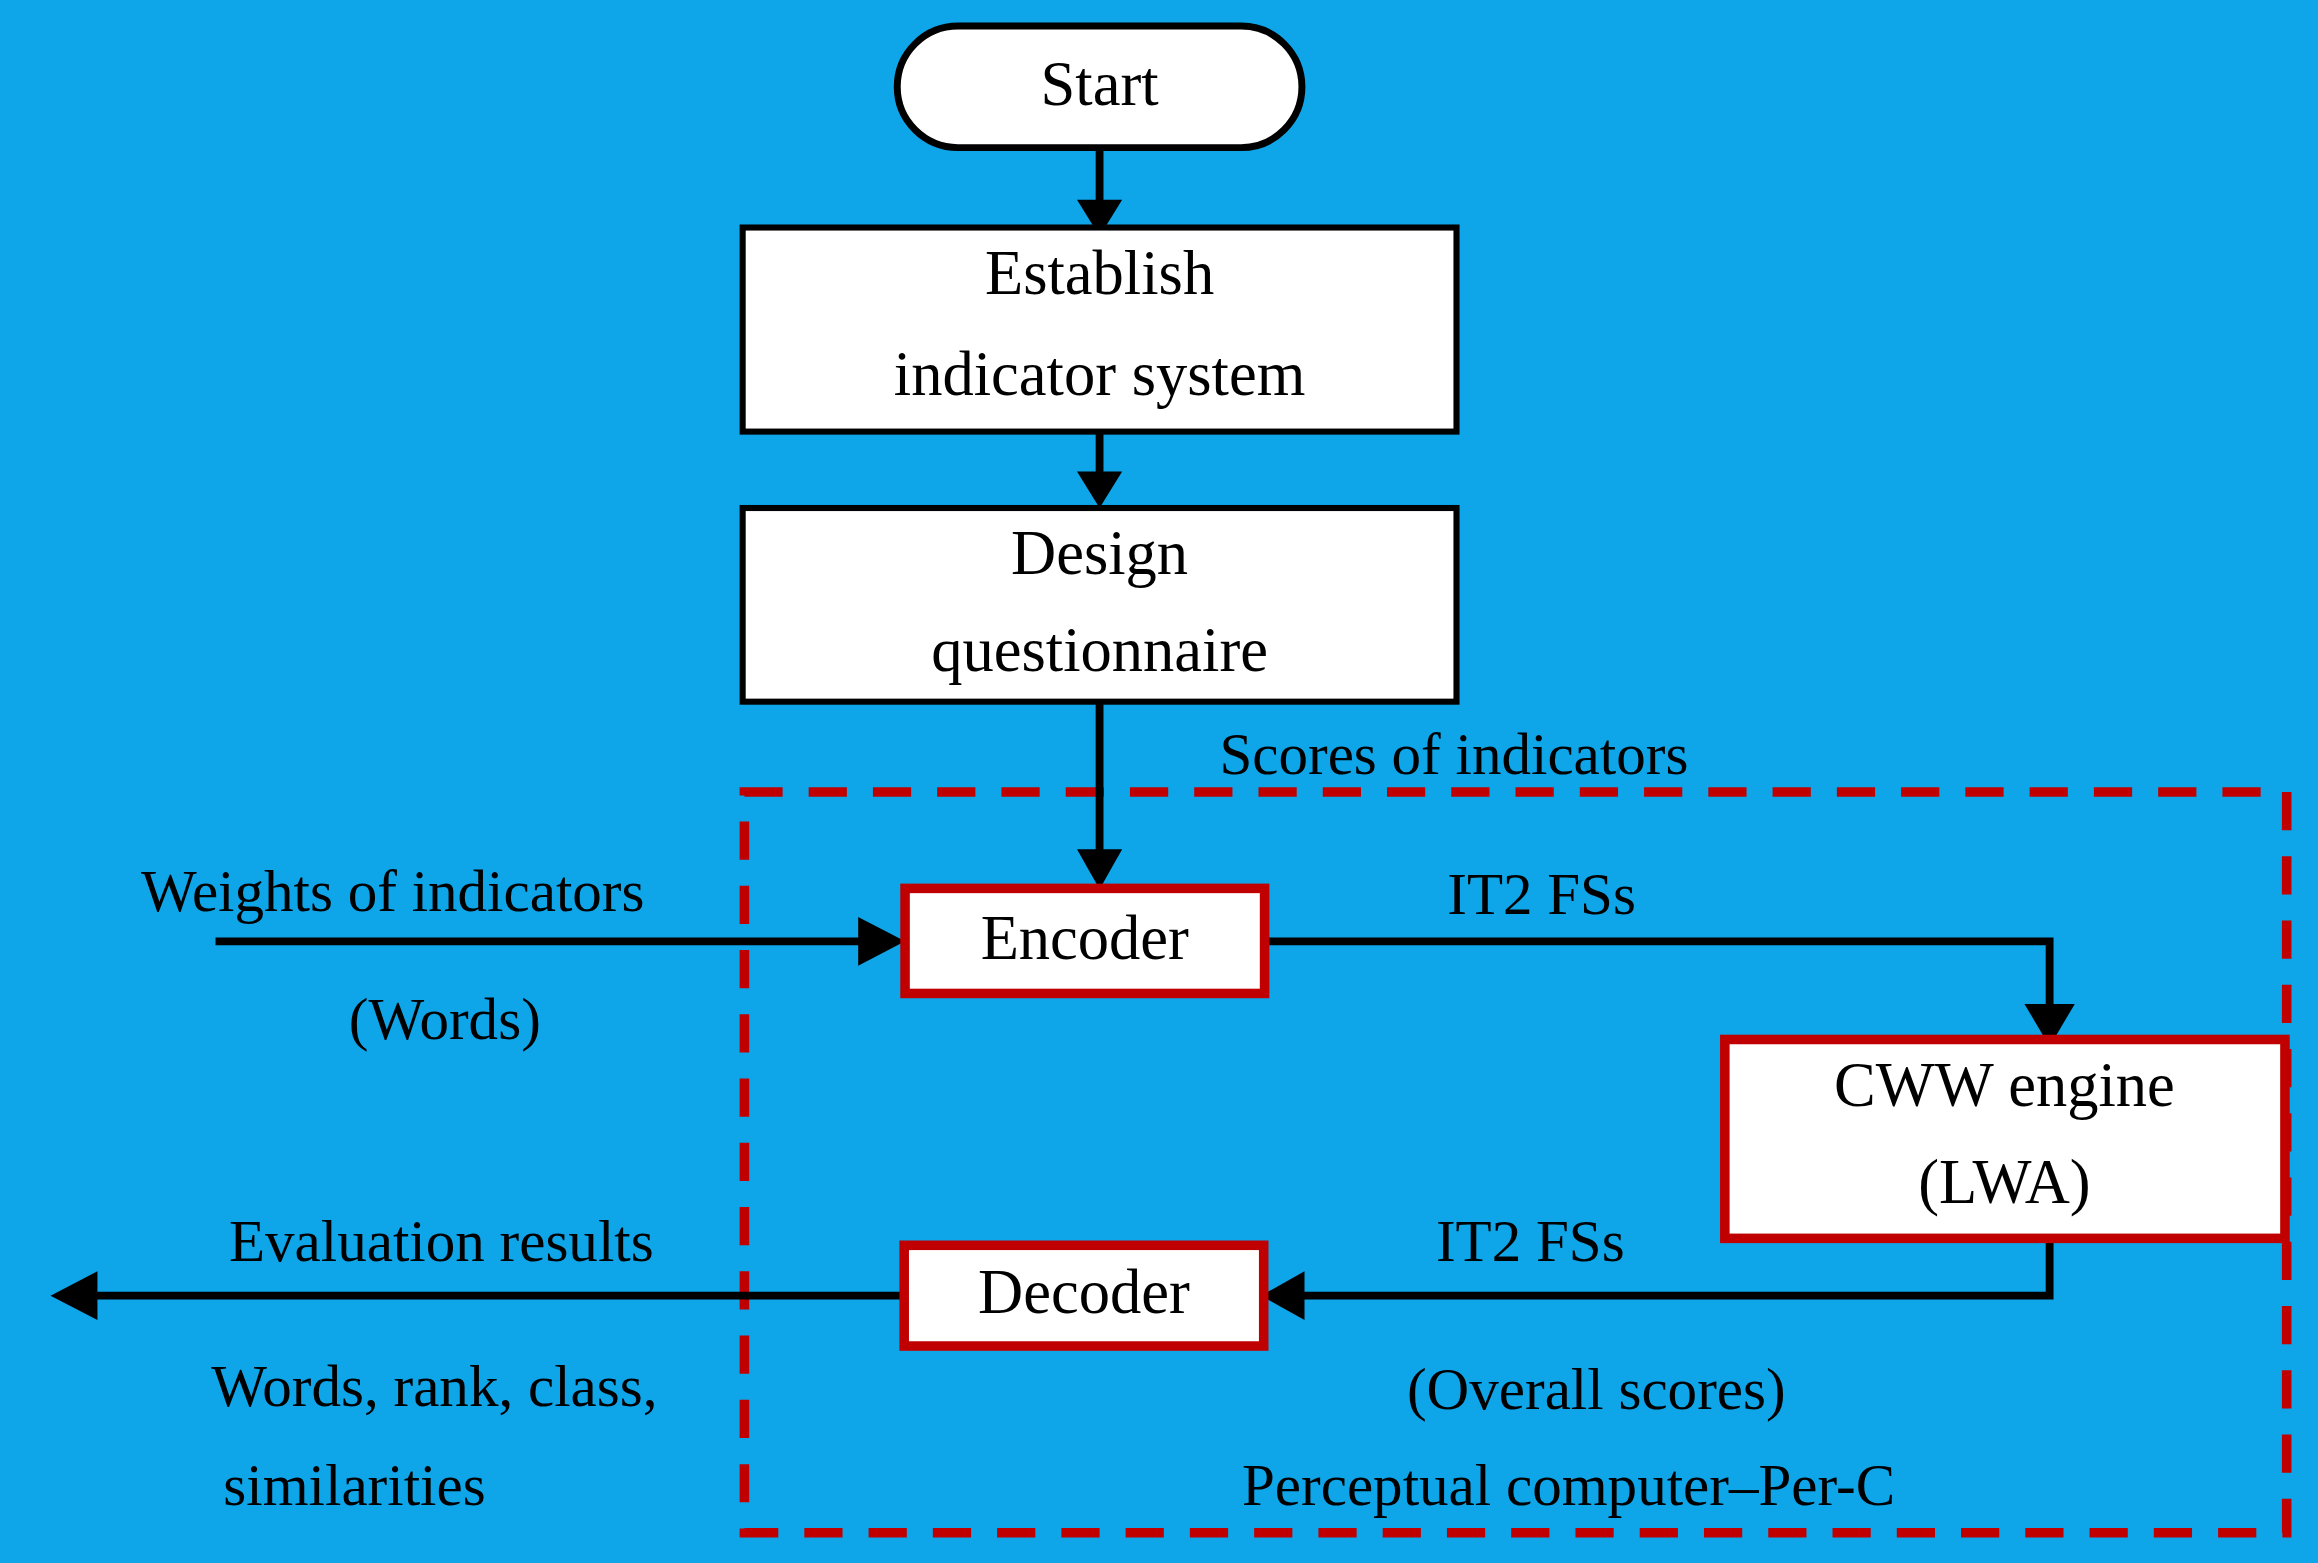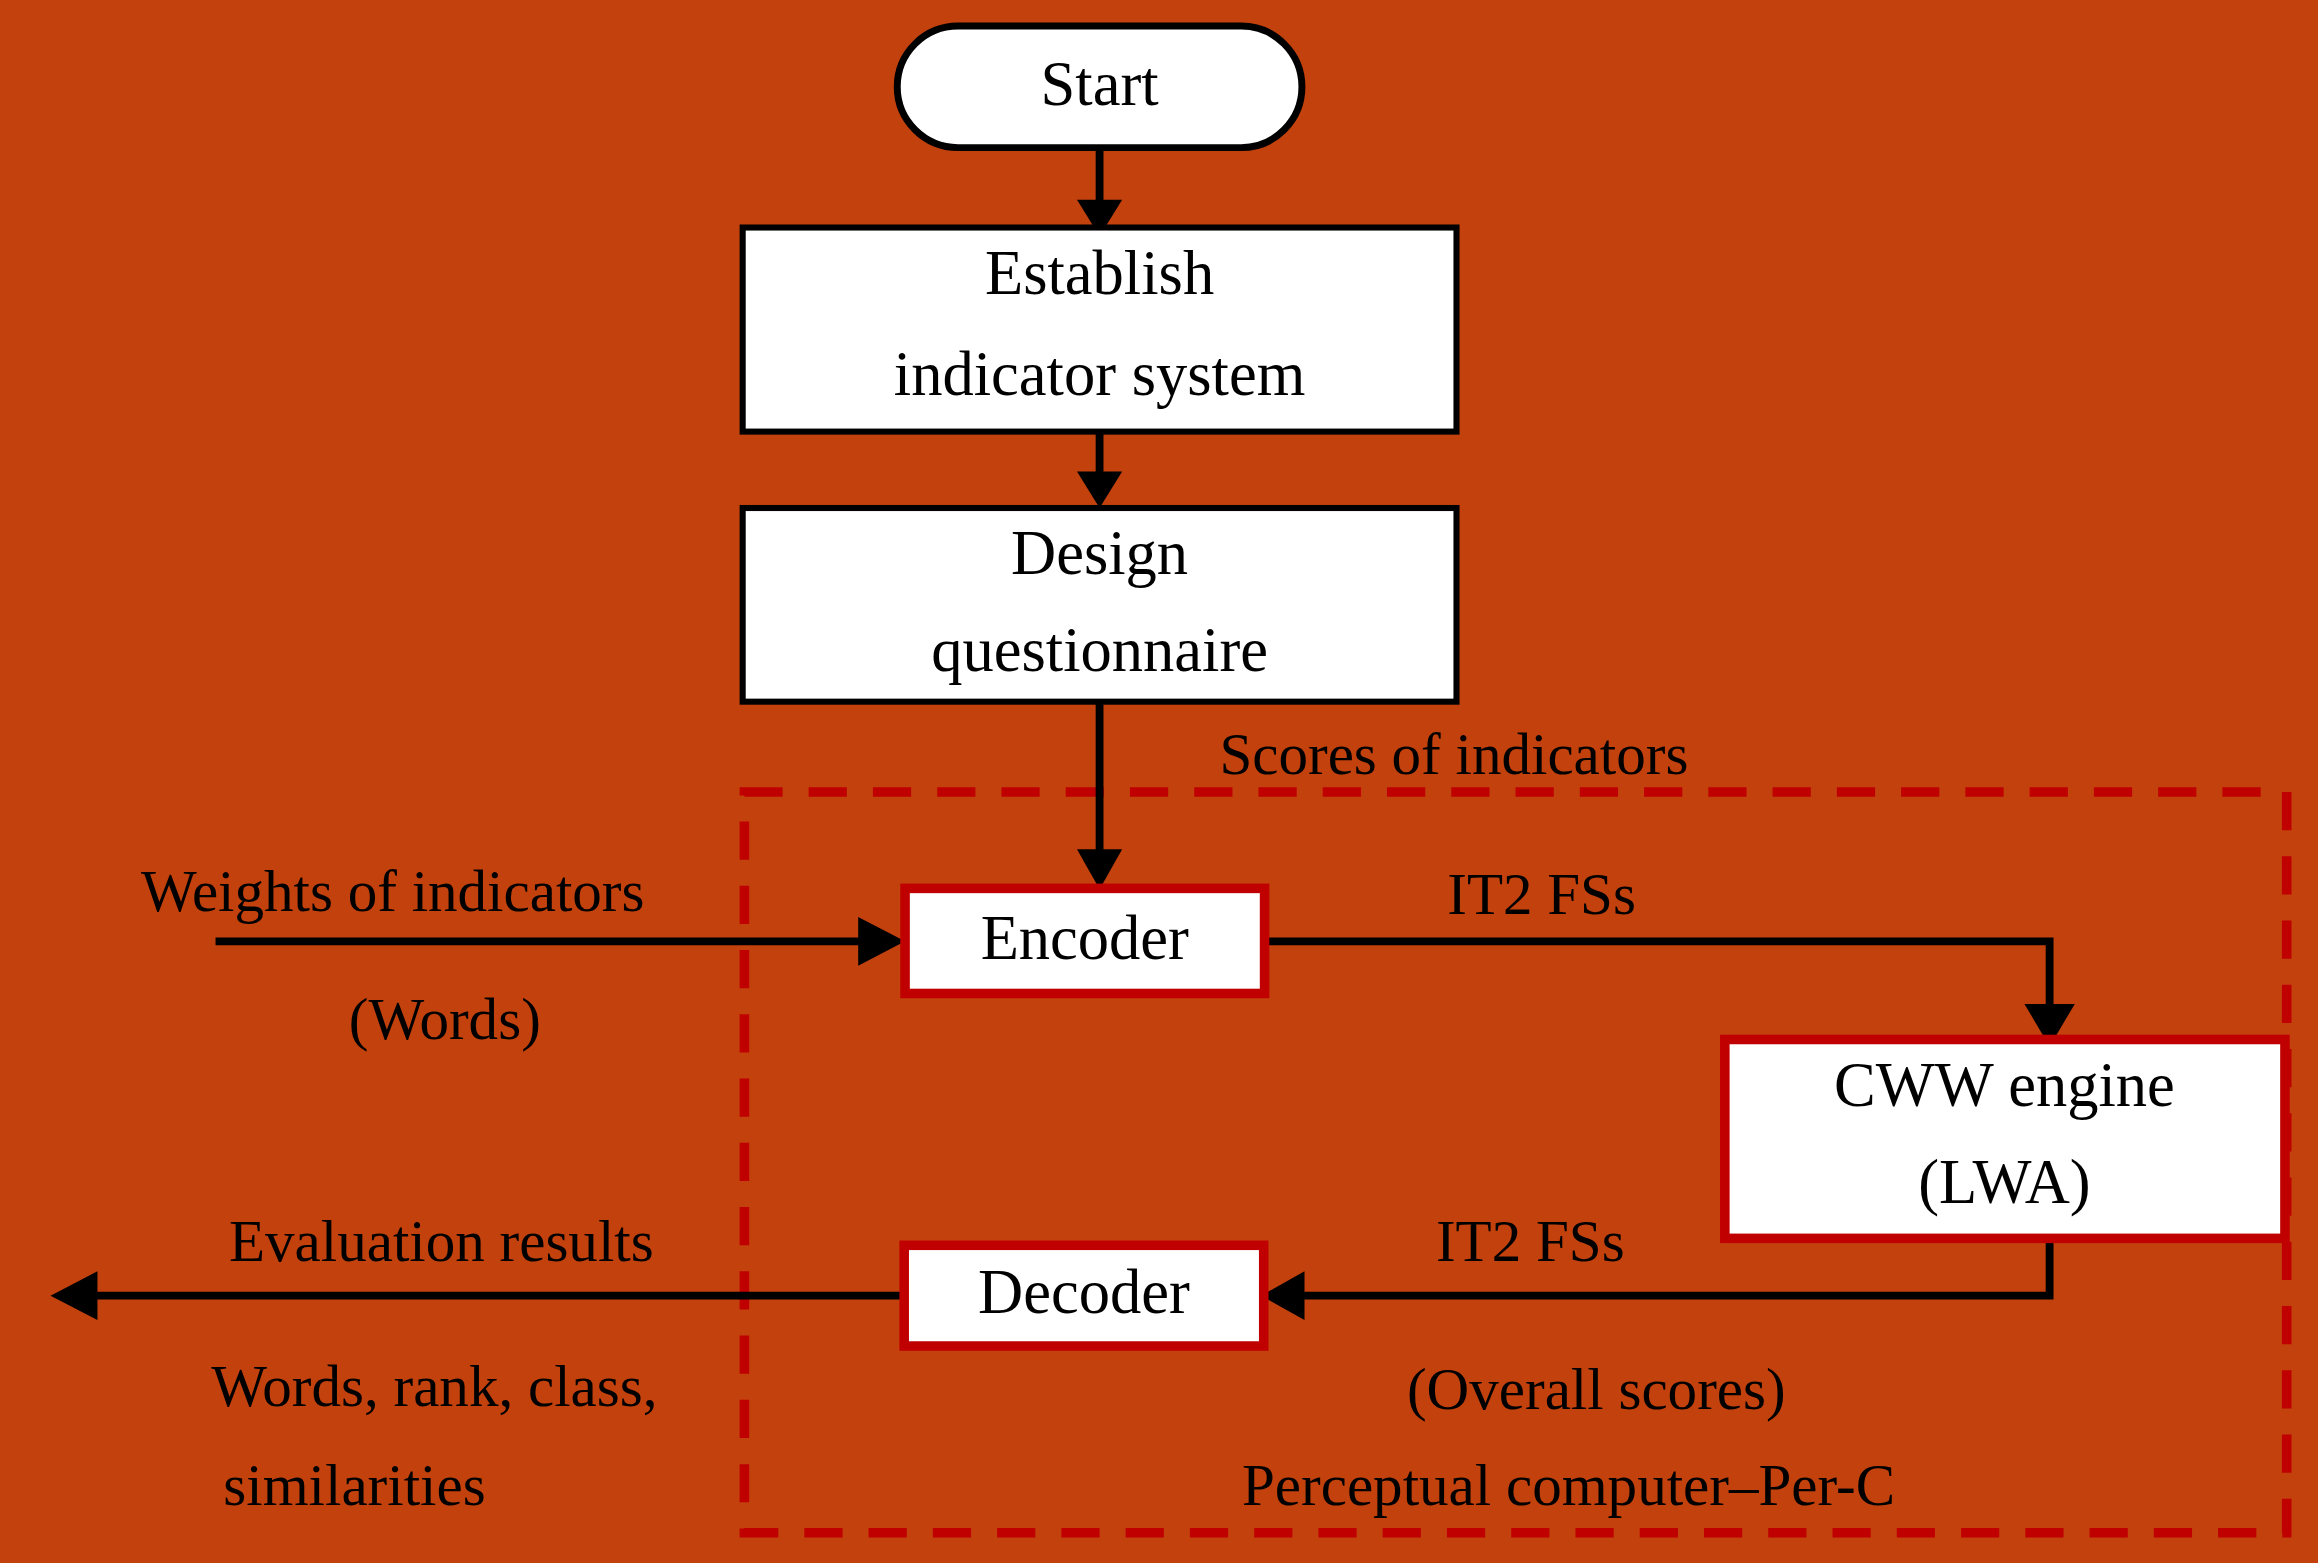--- a/index.html
+++ b/index.html
@@ -10,21 +10,21 @@
   body {
     width: 2319px;
     height: 1564px;
     font-family: "Liberation Serif", "DejaVu Serif", serif;
     overflow: hidden;
   }
   #diagram-root {
     position: relative;
     width: 2319px;
     height: 1564px;
-    background: #c2410c;
+    background: #0ea5e9;
   }
   svg.flow {
     display: block;
     width: 2319px;
     height: 1564px;
   }
   text {
     font-family: "Liberation Serif", "DejaVu Serif", serif;
     fill: #000000;
   }

